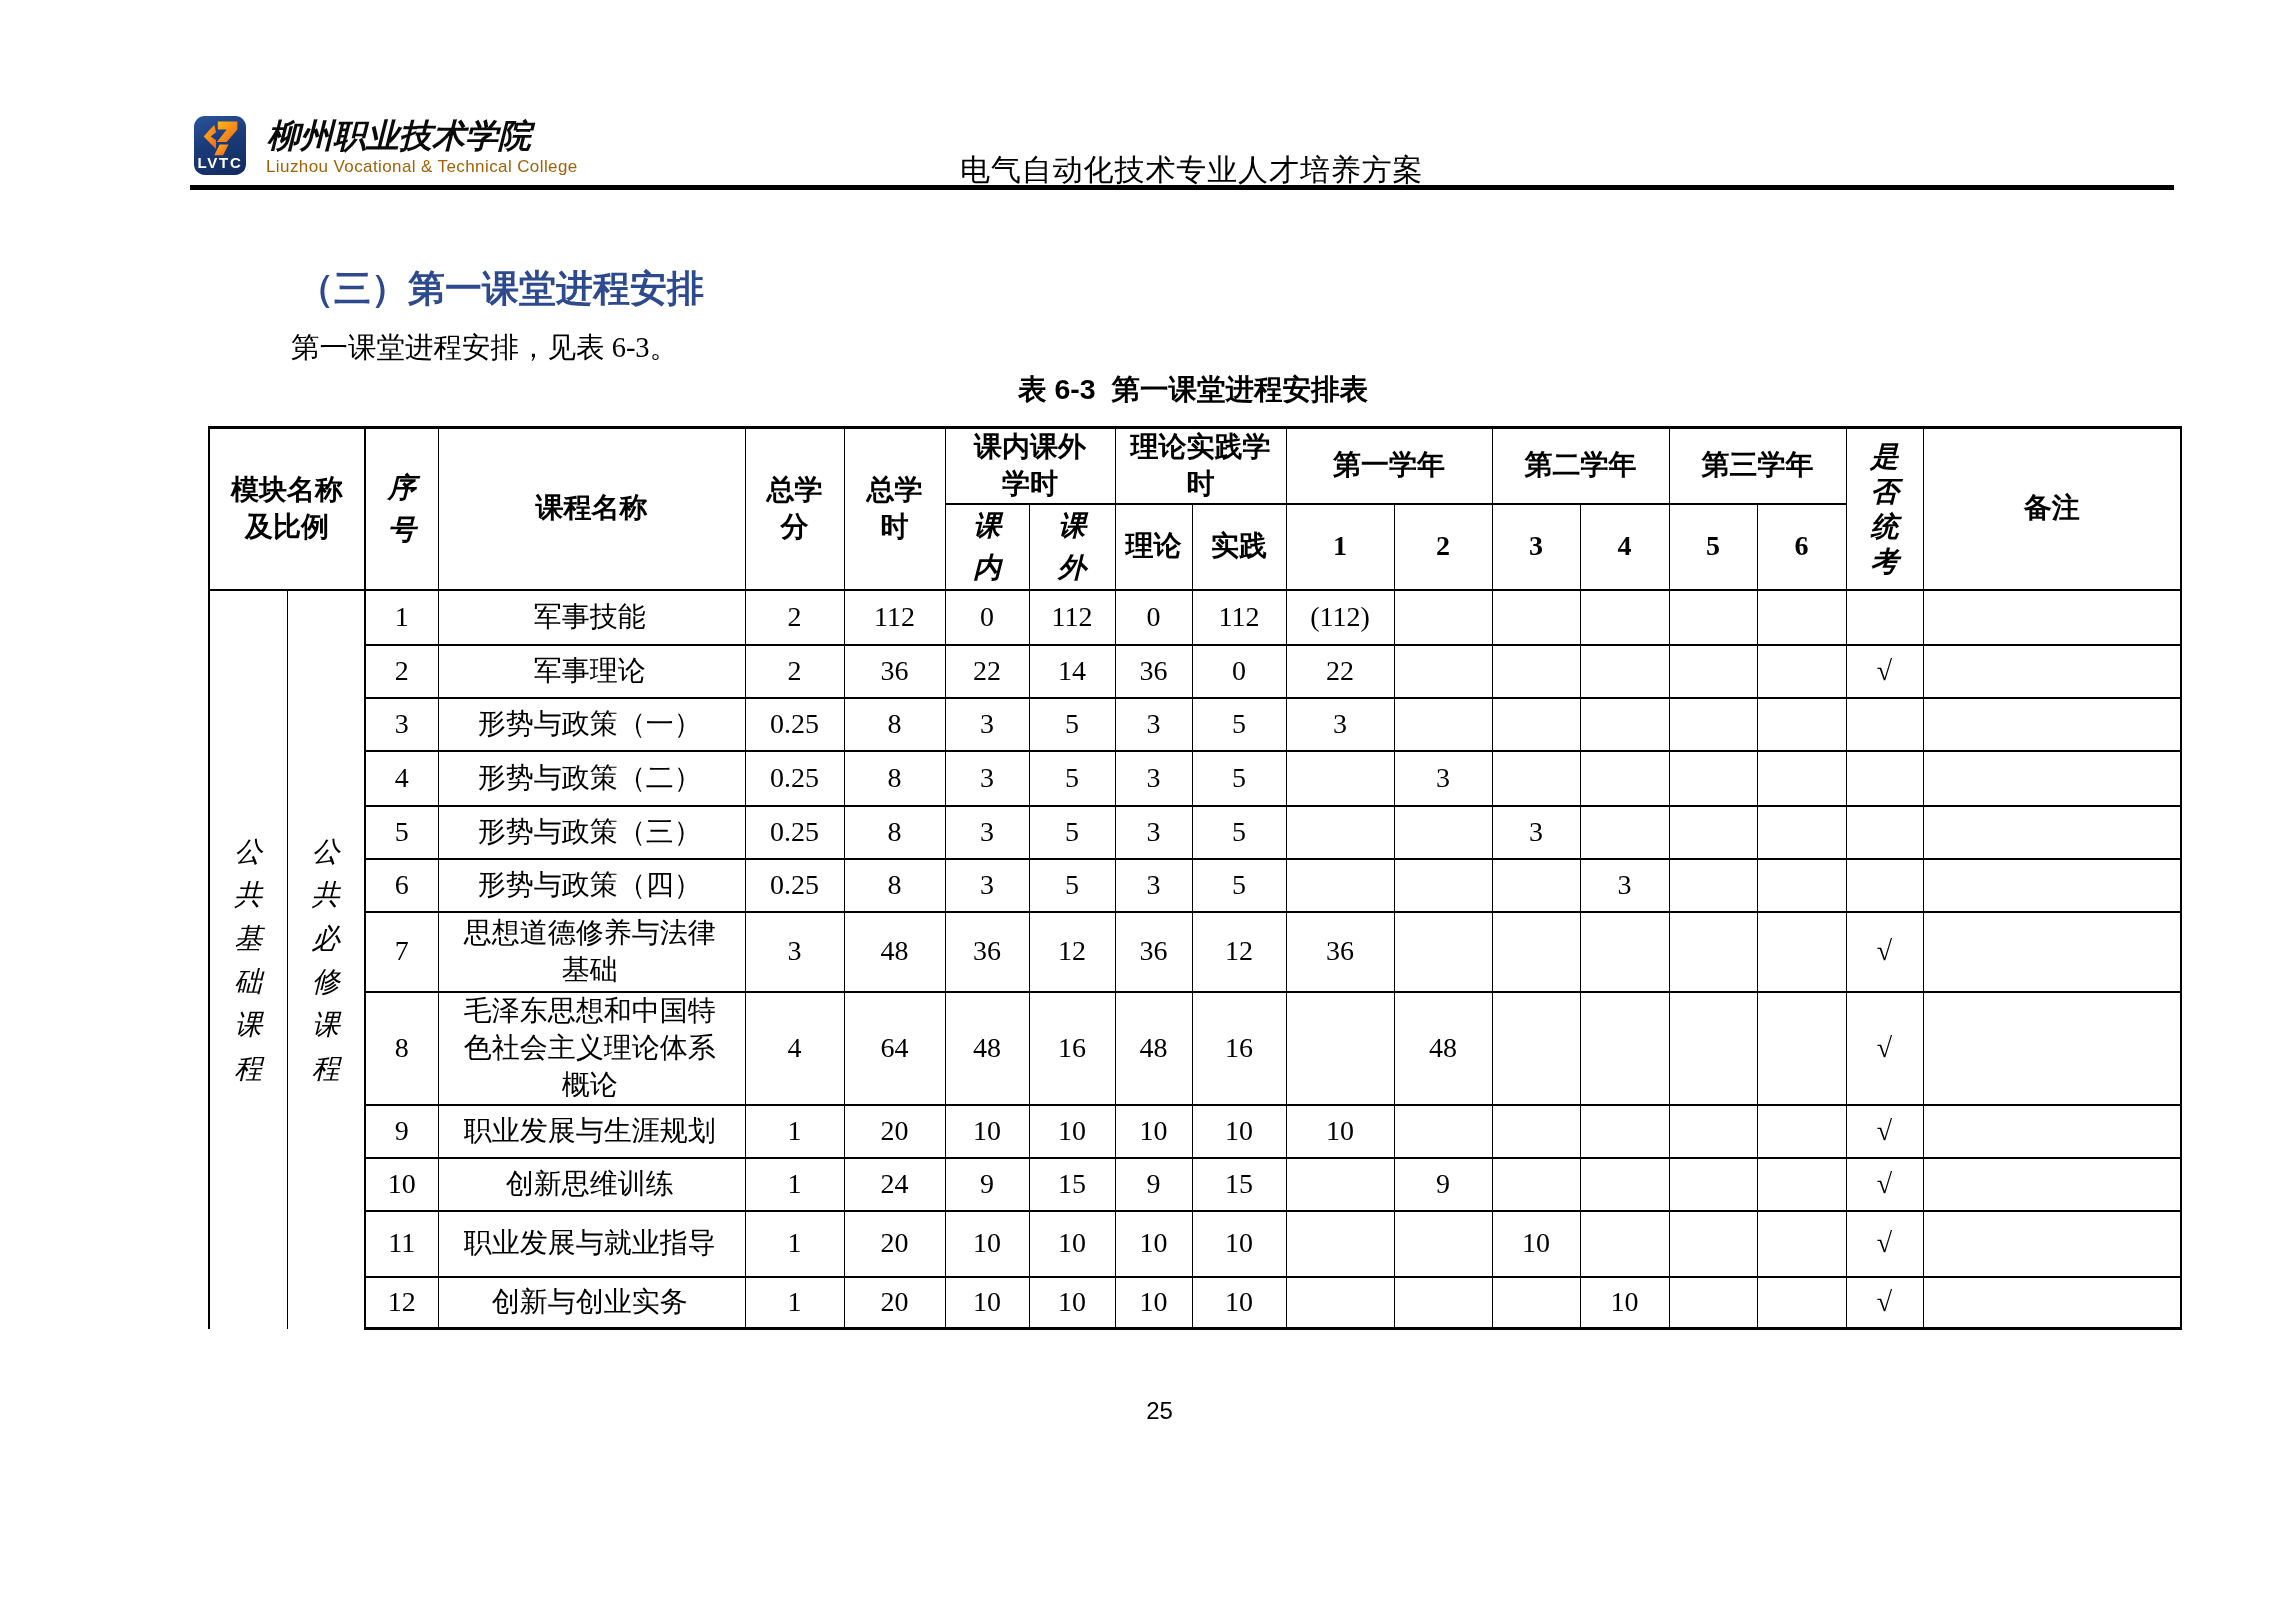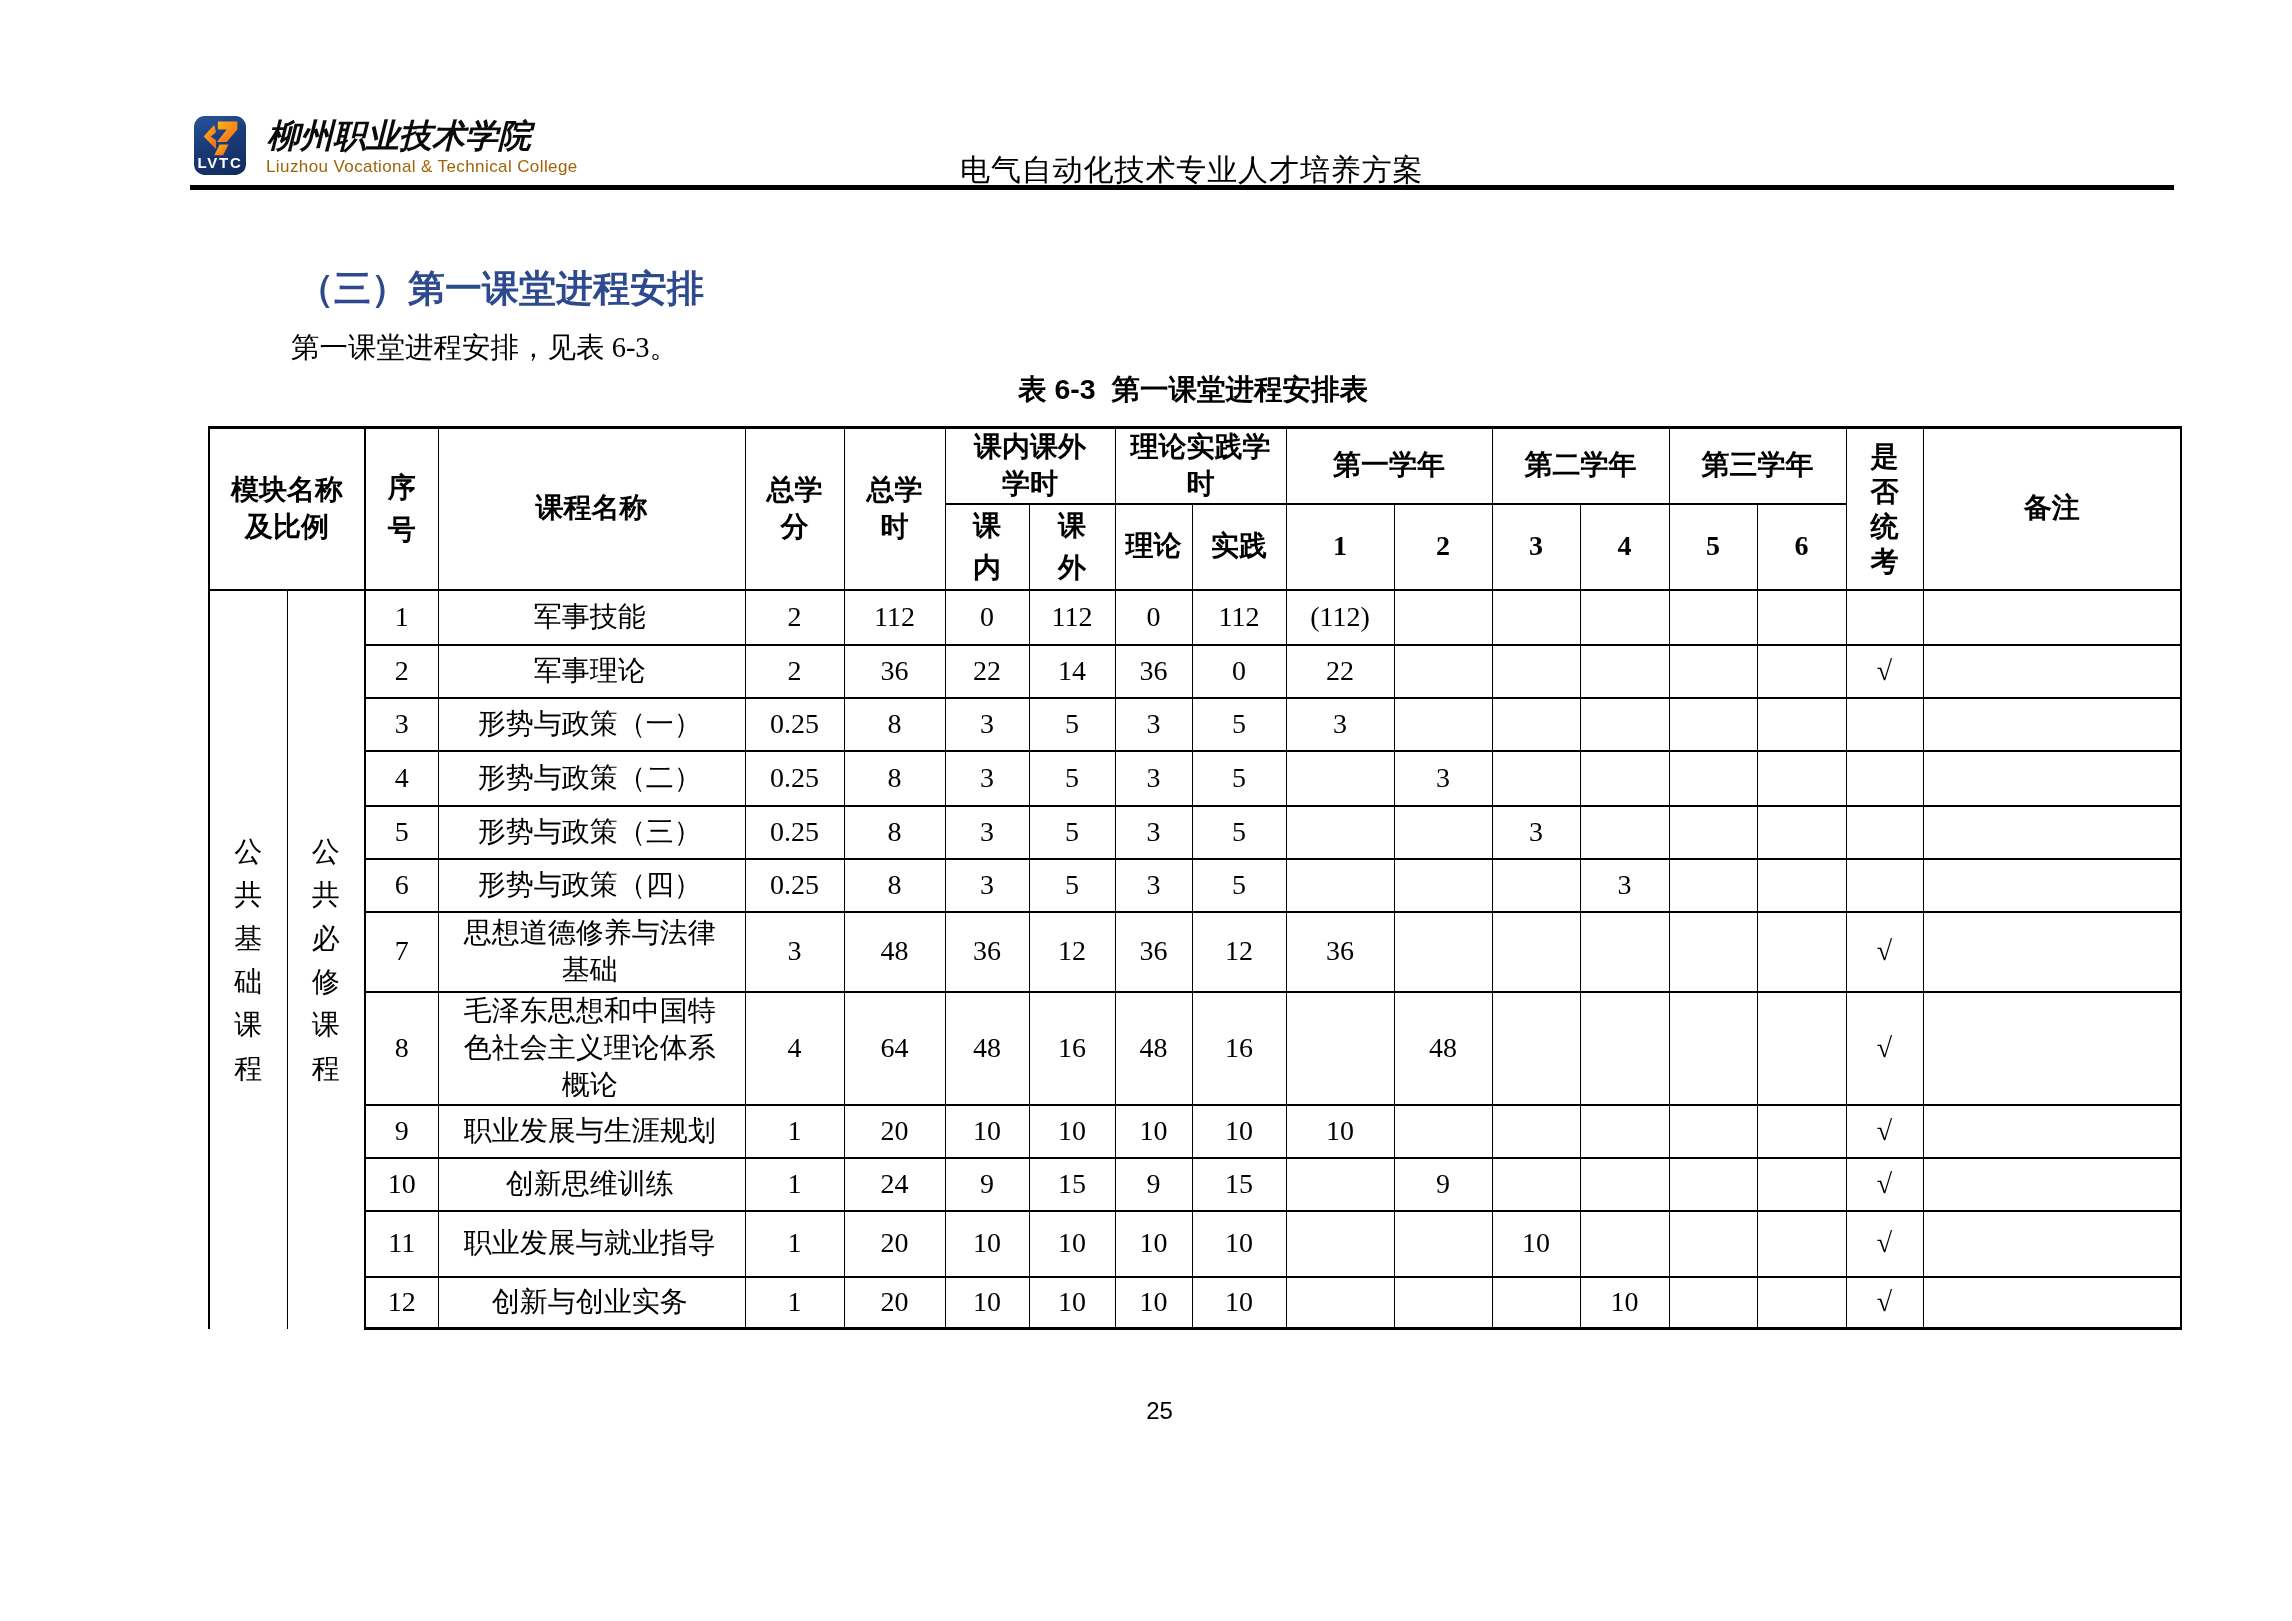--- a/index.html
+++ b/index.html
@@ -71,21 +71,21 @@
   .ctab th.pad-module{padding:0 9px;}
   .ctab th.pad-split{padding:0 10.7px;}
   .ctab th.pad-group-narrow{padding:0 18px;}
   .ctab th.pad-group{padding:0 7.1px;}
   .thick-left{border-left-width:2.7px !important;}
   .ctab tbody tr:last-child td{border-bottom:3.6px solid #000;}
   .ctab td.module-cell{border-bottom:none !important;}
   .ctab td.course-cell{text-align:center;padding:0 18px 0 14.3px;}
   .vtext{
     display:inline-block;width:1.05em;word-break:break-all;
-    line-height:1.5;vertical-align:middle;
+    line-height:1.5;vertical-align:middle;font-style:italic;
   }
   .vtext.vt-module{line-height:1.55;}
   .vtext.vt-exam{line-height:1.25;}
   
   .page-number{
     position:absolute;left:0;top:1397px;width:2319px;text-align:center;
     font-family:"Liberation Sans","DejaVu Sans",sans-serif;font-size:24px;
   }
 </style>
 </head>

